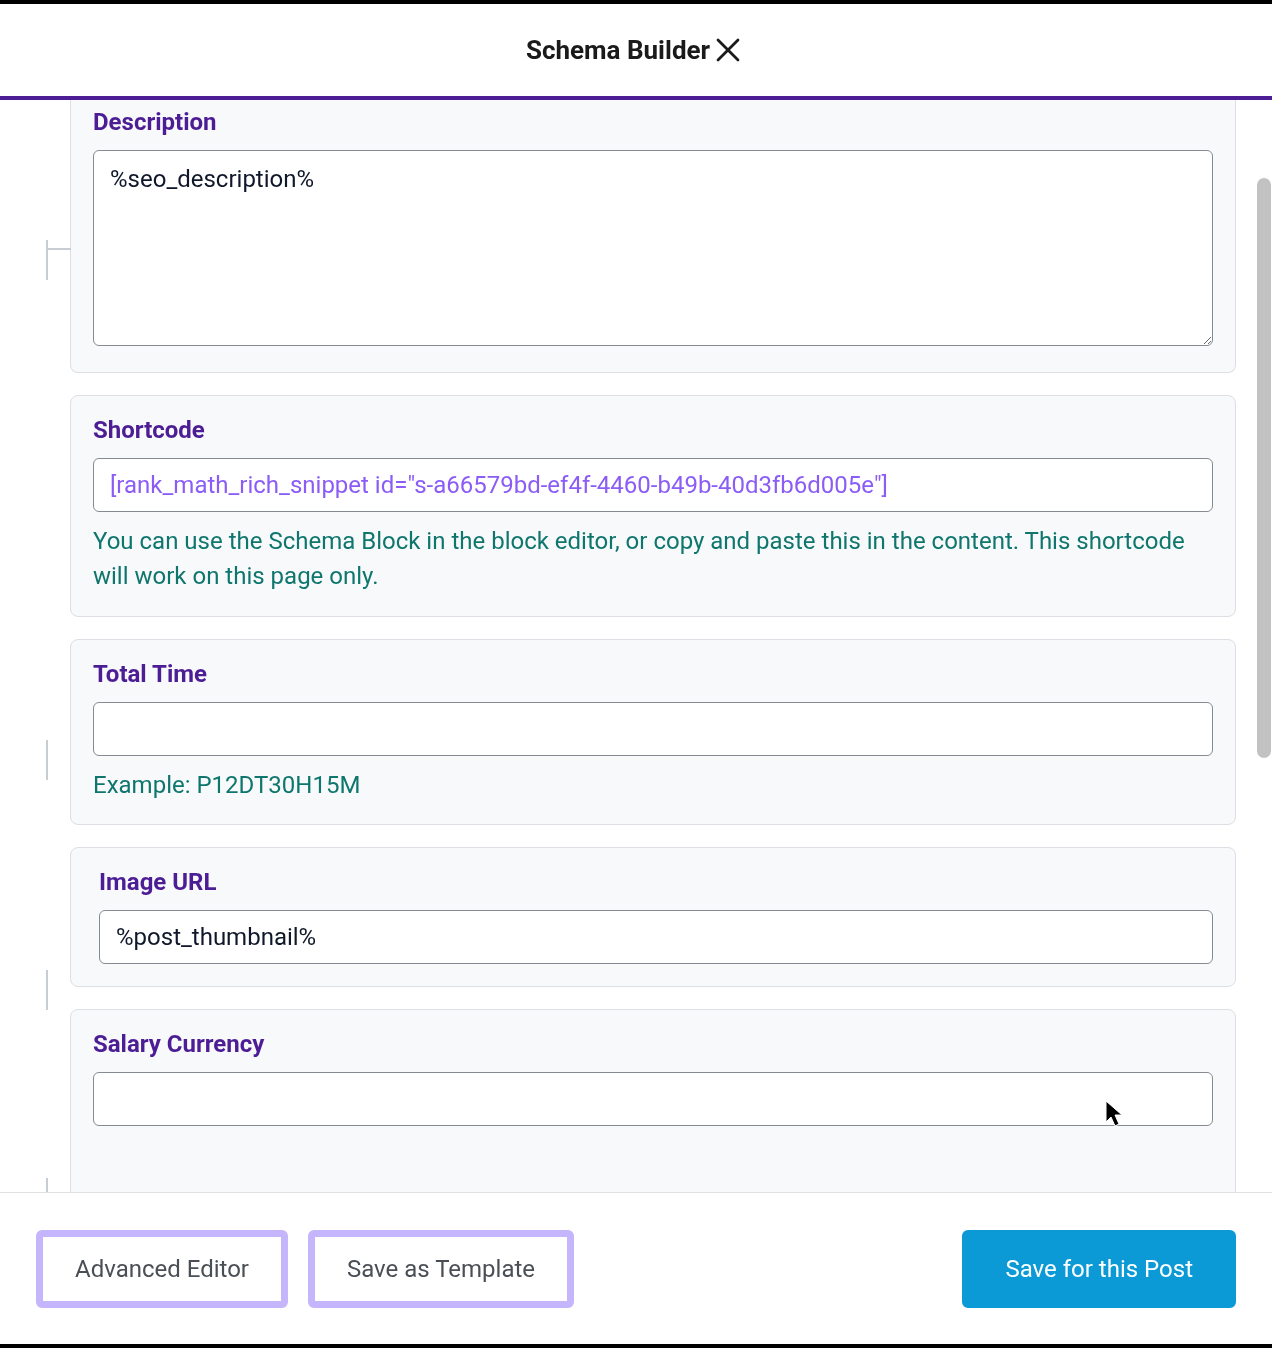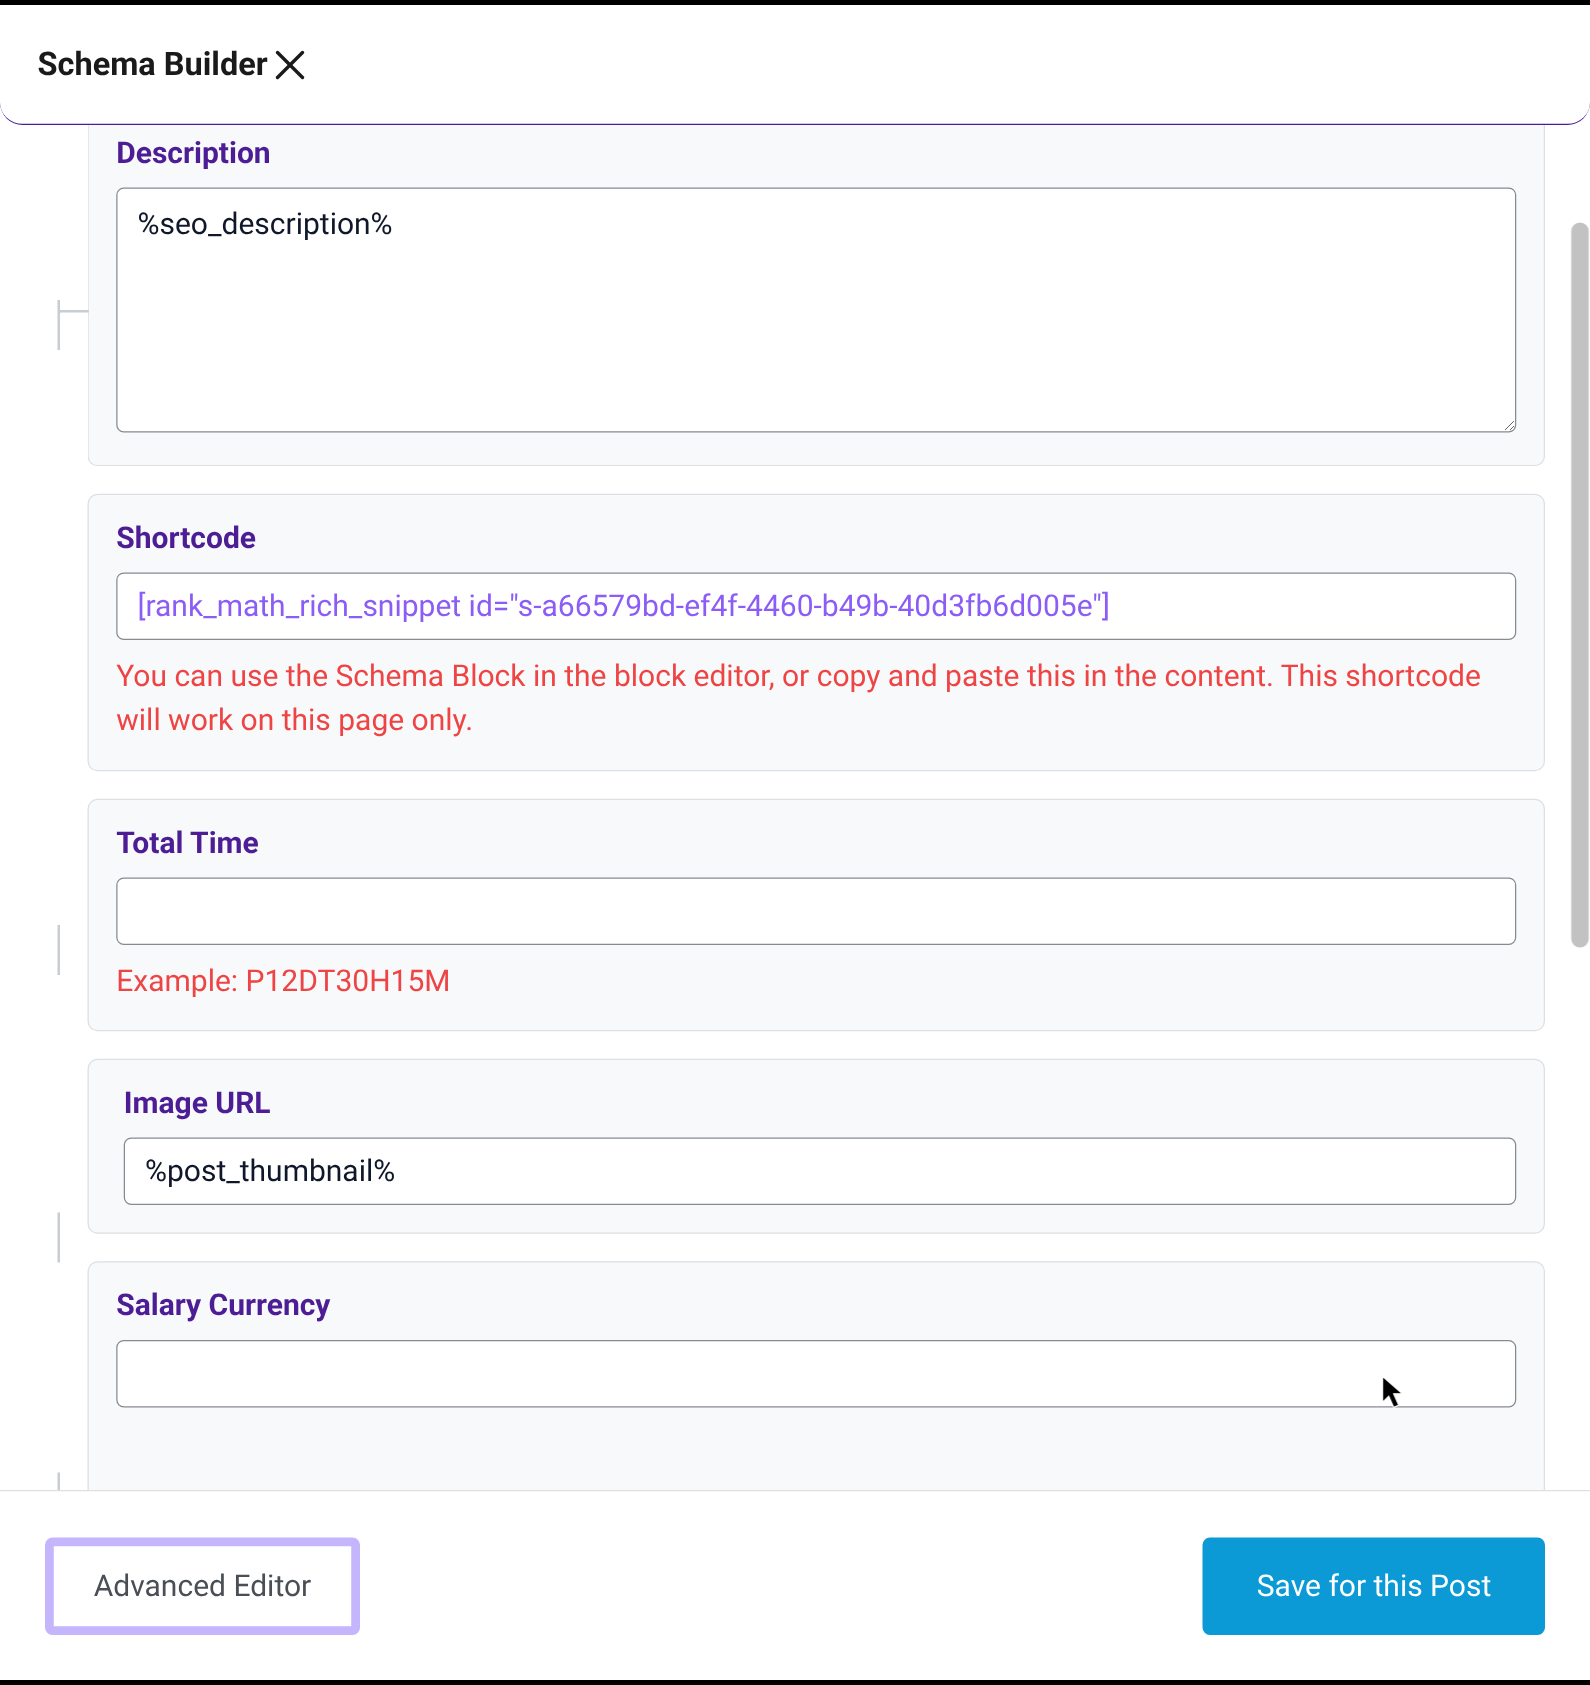--- a/index.html
+++ b/index.html
@@ -31,26 +31,25 @@
       height: 4px;
       background: #000;
     }
     .header {
       position: absolute;
       top: 4px;
       left: 0;
       right: 0;
       height: 96px;
       background: #fff;
-      border-bottom: 1px solid #4c1d95;
+      border-bottom: 4px solid #4c1d95;
       display: flex;
       align-items: center;
-      justify-content: flex-start;
+      justify-content: center;
       padding: 0 30px;
-      border-radius: 18px;
     }
     .header-title {
       font-size: 26px;
       font-weight: 700;
       color: #1a1a1a;
     }
     .close-btn {
       width: 36px;
       height: 36px;
       display: flex;
@@ -115,21 +114,21 @@
       padding: 12px 16px;
       outline: none;
     }
     .textarea-input {
       height: 196px;
       resize: both;
       line-height: 1.4;
     }
     .help-text {
       font-size: 24px;
-      color: #ef4444;
+      color: #0f766e;
       margin-top: 12px;
       line-height: 1.45;
     }
     .readonly-input {
       color: #8b5cf6;
     }
     .footer {
       position: absolute;
       bottom: 4px;
       left: 0;
@@ -245,20 +244,21 @@
 
   </div>
 </div>
 
 <div class="scrollbar-track">
   <div class="scrollbar-thumb"></div>
 </div>
 
 <div class="footer">
   <button class="btn btn-secondary">Advanced Editor</button>
+  <button class="btn btn-secondary">Save as Template</button>
   <button class="btn btn-primary">Save for this Post</button>
 </div>
 
 <div class="bottom-border"></div>
 
 <svg class="cursor-arrow" width="22" height="28" viewBox="0 0 22 28">
   <path d="M1 1 L1 22 L6 17 L10 26 L14 24 L10 15 L17 15 Z" fill="#000" stroke="#fff" stroke-width="1"></path>
 </svg>
 
 </body></html>

